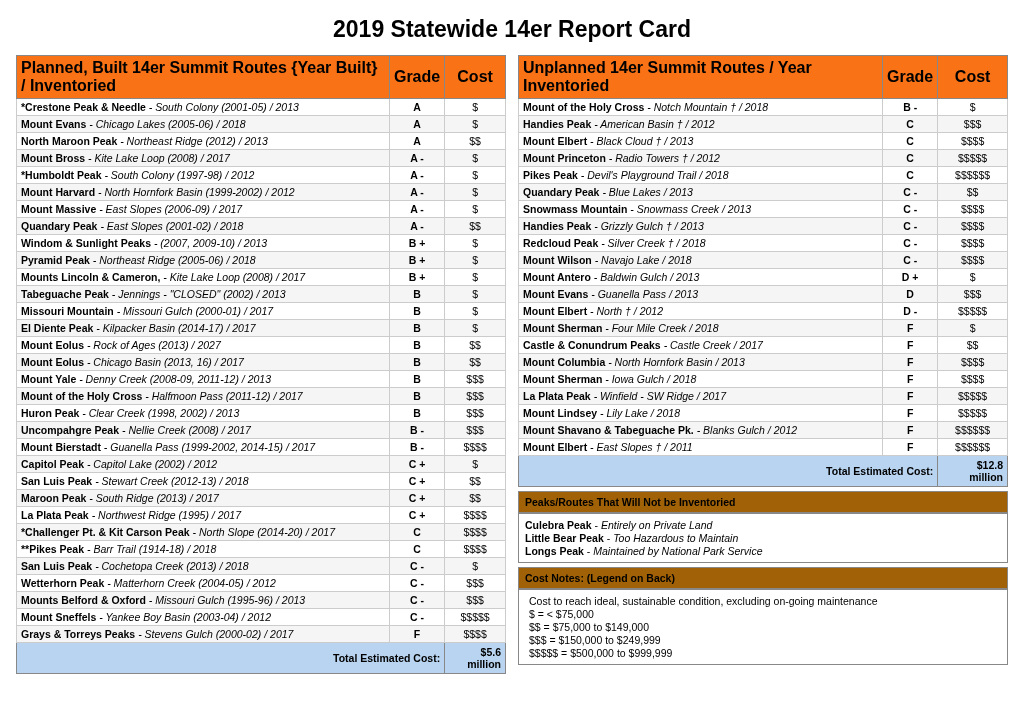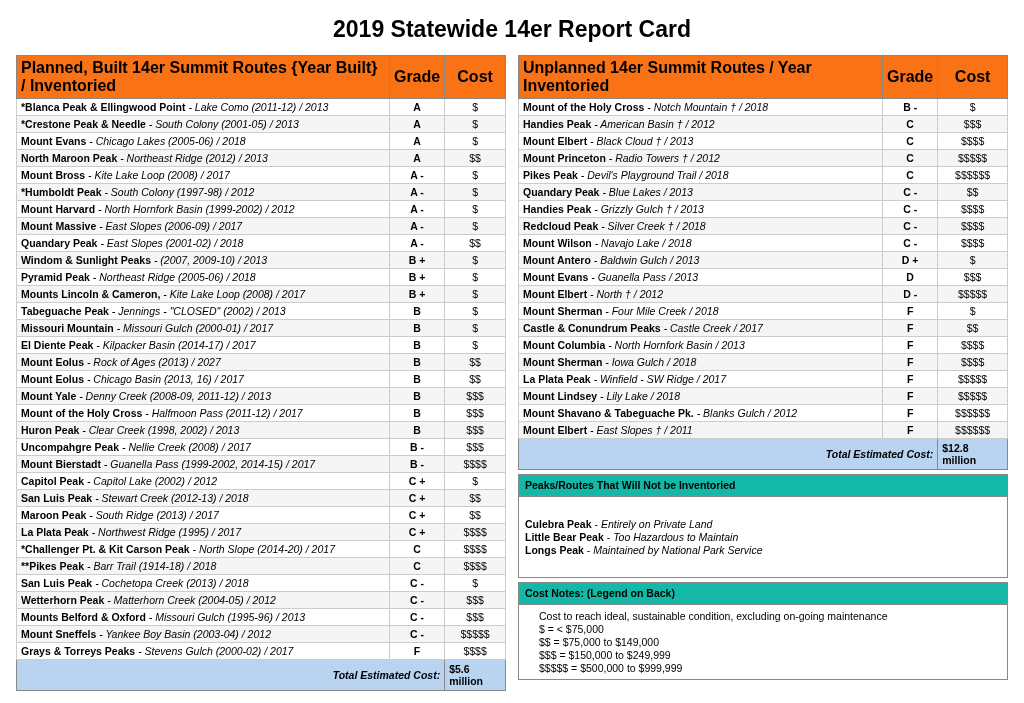--- a/index.html
+++ b/index.html
@@ -72,45 +72,45 @@
     .grade-Dm-right  { background: #ff0000; color: #fff; }
     .grade-F-right   { background: #ff0000; color: #fff; }
 
     .total-row td {
       background: #b8d4f0;
       font-weight: bold;
       text-align: right;
       border: 1px solid #888;
       padding: 3px 4px;
     }
-    .total-row td.total-label { text-align: right; font-style: italic; }
-    .total-row td.total-value { text-align: left; }
+    .total-row td.total-label { text-align: right; }
+    .total-row td.total-value { text-align: right; }
 
     .section-header {
-      background: #14b8a6;
+      background: #a16207;
       border: 1px solid #888;
       font-weight: bold;
       padding: 4px 6px;
       font-size: 10.5px;
     }
     .info-box {
       border: 1px solid #888;
-      padding: 20px 6px;
+      padding: 4px 6px;
       margin-top: 0;
       font-size: 10.5px;
     }
     .info-box p {
       margin: 1px 0;
     }
     .notes-box {
       border: 1px solid #888;
       padding: 4px 6px;
       font-size: 10.5px;
     }
-    .notes-box p { margin: 1px 14px; }
+    .notes-box p { margin: 1px 4px; }
     .mt-4 { margin-top: 4px; }
     tr:nth-child(odd) td { background-color: #fff; }
     tr:nth-child(even) td { background-color: #f5f5f5; }
     .total-row td { background: #b8d4f0 !important; }
   </style>
 </head>
 <body>
 
 <h1>2019 Statewide 14er Report Card</h1>
 
@@ -119,28 +119,20 @@
   <div class="left-panel">
     <table>
       <thead>
         <tr>
           <th class="route-col">Planned, Built 14er Summit Routes {Year Built} / Inventoried</th>
           <th>Grade</th>
           <th>Cost</th>
         </tr>
       </thead>
       <tbody id="left-tbody">
-      <tr>
-    <td>
-      <span class="route-name">*Blanca Peak &amp; Ellingwood Point</span>
-      <span class="route-sub"> - Lake Como  (2011-12) / 2013</span>
-    </td>
-    <td class="grade-cell grade-A">A</td>
-    <td class="cost-cell">$</td>
-  </tr>
           <tr>
     <td>
       <span class="route-name">*Crestone Peak &amp; Needle</span>
       <span class="route-sub"> - South Colony  (2001-05) / 2013</span>
     </td>
     <td class="grade-cell grade-A">A</td>
     <td class="cost-cell">$</td>
   </tr>
           <tr>
     <td>
@@ -453,20 +445,28 @@
           <tr>
     <td>
       <span class="route-name">Quandary Peak</span>
       <span class="route-sub"> - Blue Lakes / 2013</span>
     </td>
     <td class="grade-cell grade-Cm-right">C -</td>
     <td class="cost-cell">$$</td>
   </tr>
           <tr>
     <td>
+      <span class="route-name">Snowmass Mountain</span>
+      <span class="route-sub"> - Snowmass Creek / 2013</span>
+    </td>
+    <td class="grade-cell grade-Cm-right">C -</td>
+    <td class="cost-cell">$$$$</td>
+  </tr>
+          <tr>
+    <td>
       <span class="route-name">Handies Peak</span>
       <span class="route-sub"> - Grizzly Gulch † / 2013</span>
     </td>
     <td class="grade-cell grade-Cm-right">C -</td>
     <td class="cost-cell">$$$$</td>
   </tr>
           <tr>
     <td>
       <span class="route-name">Redcloud Peak</span>
       <span class="route-sub"> - Silver Creek † / 2018</span>

